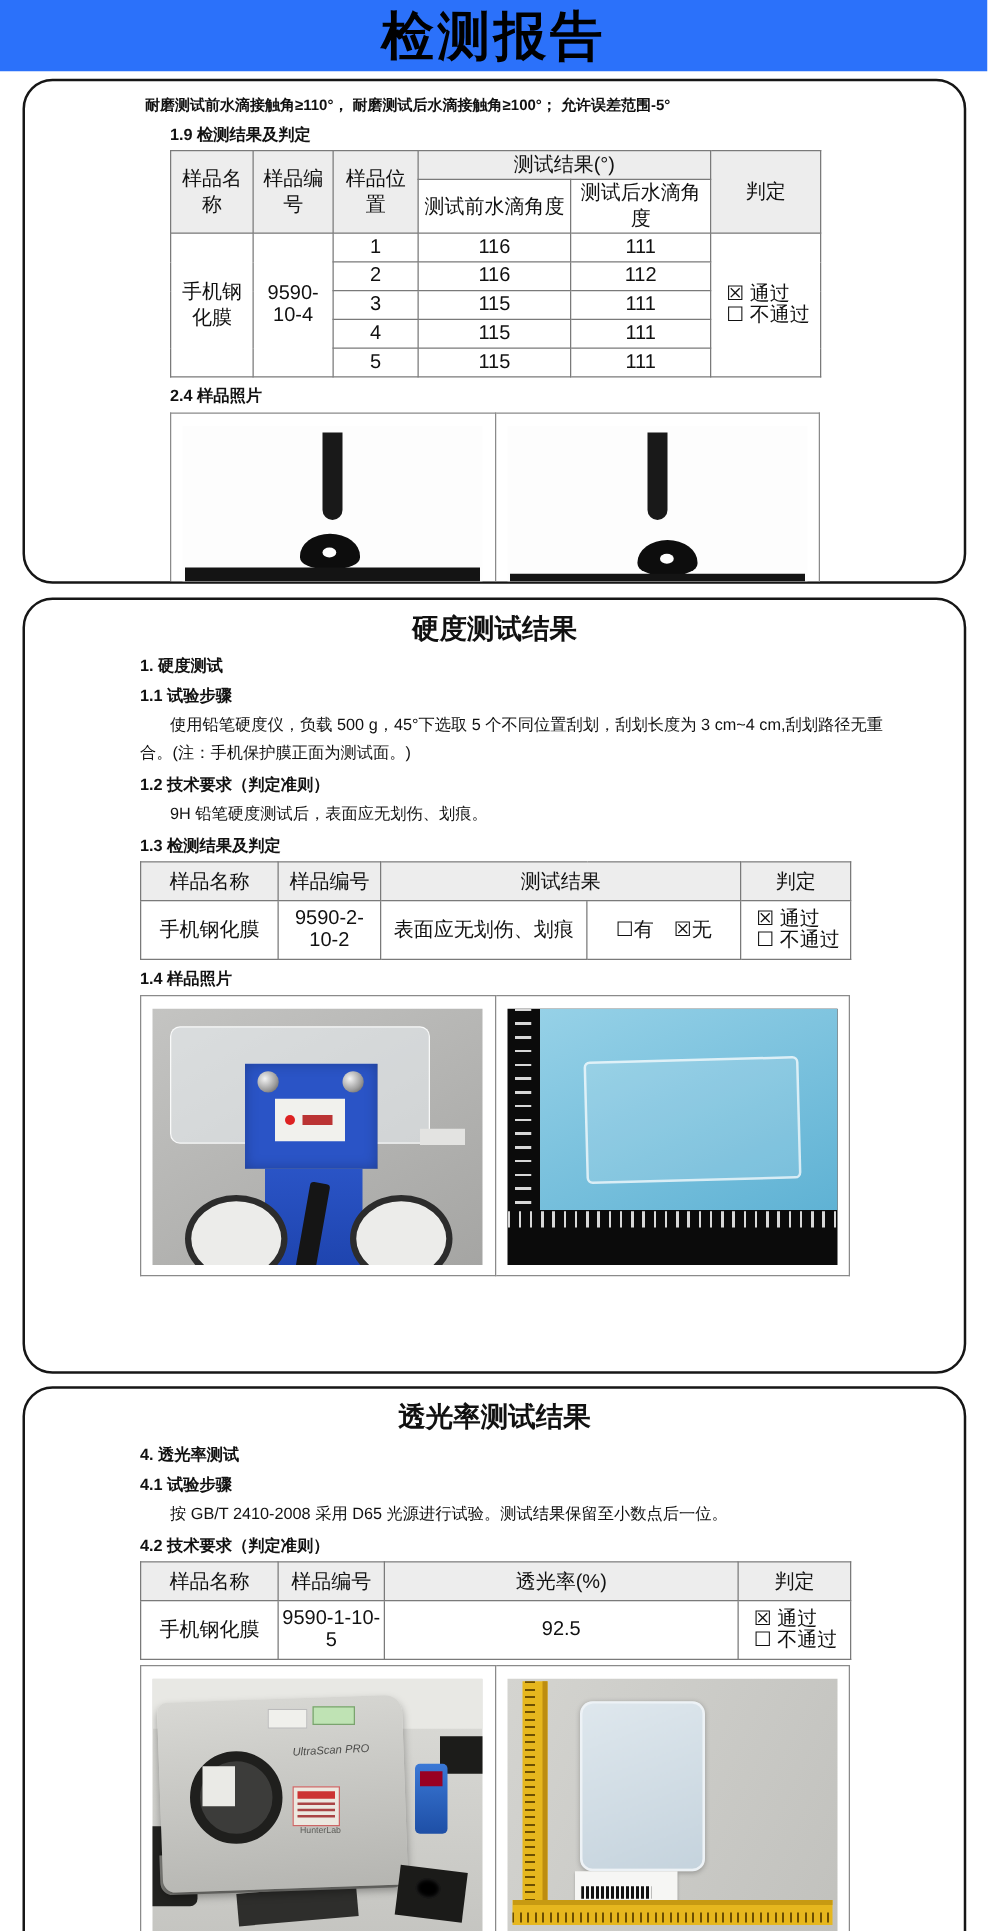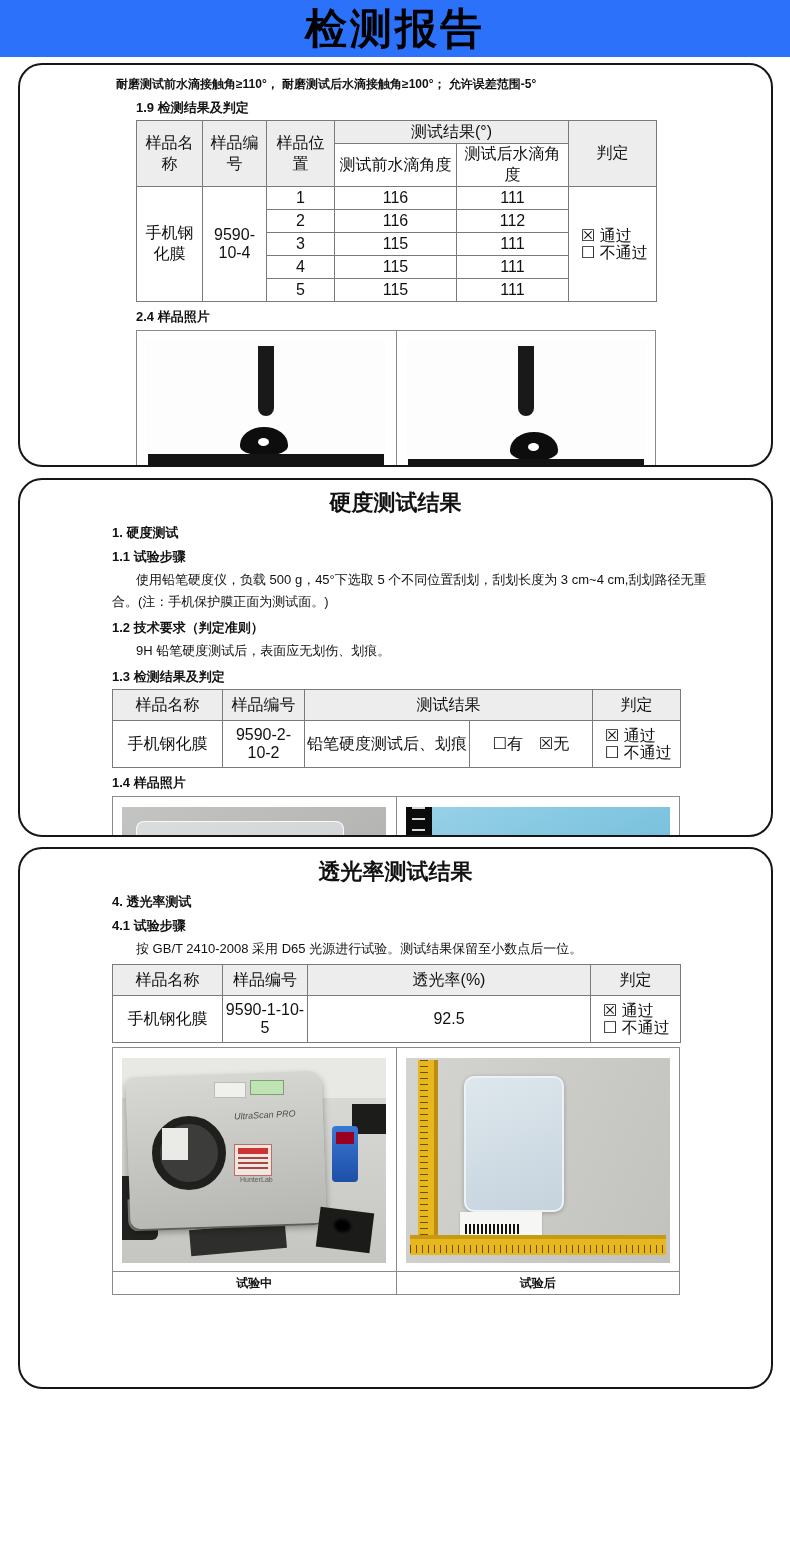--- a/index.html
+++ b/index.html
@@ -6,21 +6,21 @@
   body{width:790px;font-family:"Liberation Sans","DejaVu Sans",sans-serif;color:#111;}
 
   
   .banner{height:57px;background:#2b71fa;display:flex;align-items:flex-end;justify-content:center;}
   .banner span{font-size:42px;font-weight:700;color:#000;letter-spacing:3px;font-family:"Liberation Sans",sans-serif;}
 
   
   .sec{box-sizing:border-box;border:2.5px solid #161616;border-radius:24px;background:#fff;
        margin:0 17px 0 18px;overflow:hidden;position:relative;}
   .sec1{margin-top:6px;height:404px;}
-  .sec2{margin-top:11px;height:359px;}
+  .sec2{margin-top:11px;height:621px;}
   .sec3{margin-top:10px;height:542px;}
 
   .sec-title{text-align:center;font-size:22px;font-weight:700;margin:8px 0 4px 0;
              font-family:"Liberation Serif","DejaVu Serif",serif;}
   .hd{font-size:13px;font-weight:700;margin:6px 0 3px 116px;}
   .sec2 .hd,.sec3 .hd{margin-left:92px;}
   .note{font-size:12px;font-weight:700;margin:11px 0 0 96px;}
   .para{font-size:13px;line-height:22px;margin:2px 60px 4px 92px;text-indent:24px;}
 
   
@@ -251,21 +251,21 @@
     <tbody>
         <tr>
       <th>样品名称</th>
       <th>样品编号</th>
       <th colspan="2">测试结果</th>
       <th>判定</th>
     </tr>
     <tr>
       <td>手机钢化膜</td>
       <td>9590-2-10-2</td>
-      <td>铅笔硬度测试后、划痕</td>
+      <td>表面应无划伤、划痕</td>
       <td>☐有　☒无</td>
       <td class="judge">
         <span style="display:block">☒ 通过</span>
         <span style="display:block">☐ 不通过</span>
       </td>
     </tr>
   </tbody>
     </table>
 
   <div class="hd">1.4 样品照片</div>
@@ -303,20 +303,21 @@
 
   </tbody>
     </table>
 </section>
 
 <section class="sec sec3">
   <div class="sec-title">透光率测试结果</div>
   <div class="hd">4. 透光率测试</div>
   <div class="hd">4.1 试验步骤</div>
   <p class="para">按 GB/T 2410-2008 采用 D65 光源进行试验。测试结果保留至小数点后一位。</p>
+  <div class="hd">4.2 技术要求（判定准则）</div>
 
   <table class="dtable t43">
     <colgroup>
         <col style="width:110px">
         <col style="width:85px">
         <col style="width:283px">
         <col style="width:90px">
       </colgroup>
     <tbody>
         <tr>

